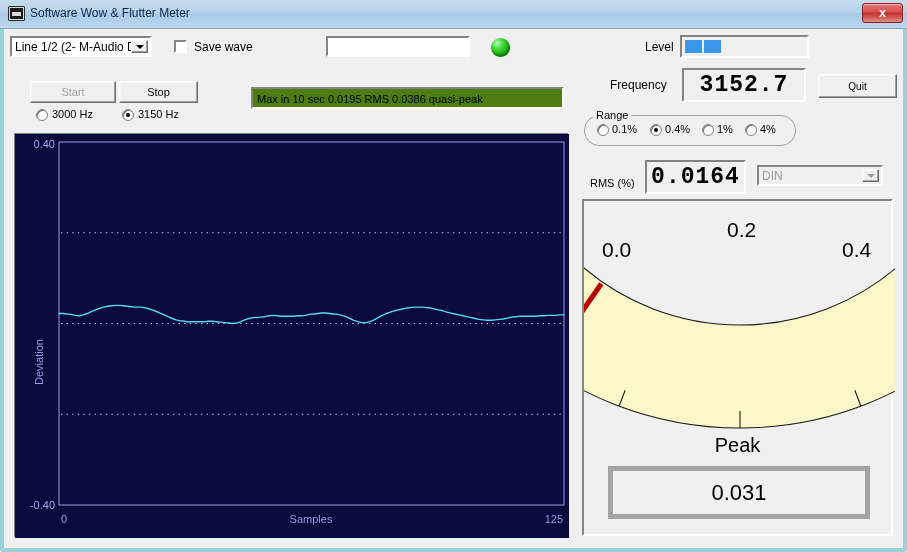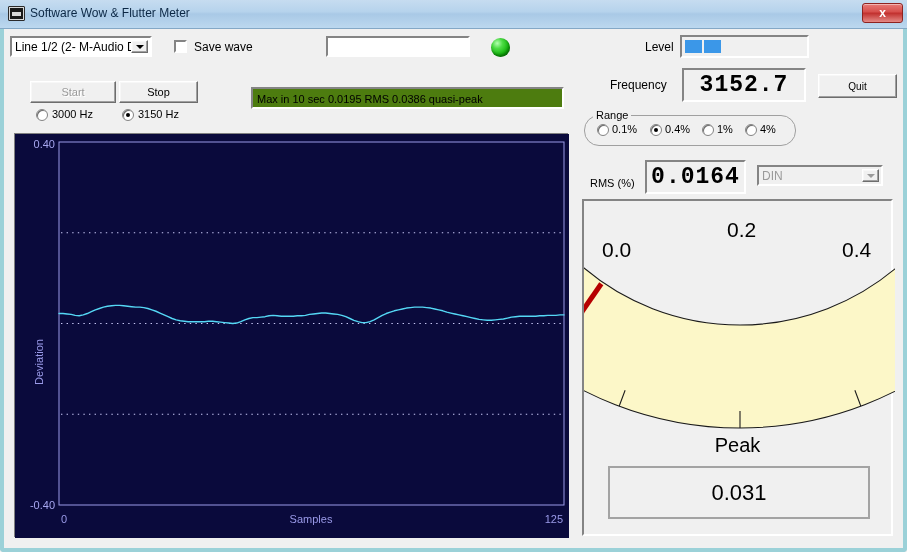--- a/index.html
+++ b/index.html
@@ -220,21 +220,21 @@
   .gauge-lbl{
     position:absolute;font-size:21px;color:#000;white-space:nowrap;
   }
   .peak-title{
     position:absolute;width:100%;text-align:center;
     font-size:20px;color:#000;
   }
   .peak-box{
     position:absolute;
     background:#f0f0f0;
-    border:2px solid #a3a3a3;
+    border:5px solid #a3a3a3;
     box-sizing:border-box;
   }
   .peak-box span{
     position:absolute;left:0;right:0;top:52%;
     transform:translateY(-50%);
     text-align:center;font-size:22px;color:#000;
   }
 
   
   .statusbox{

